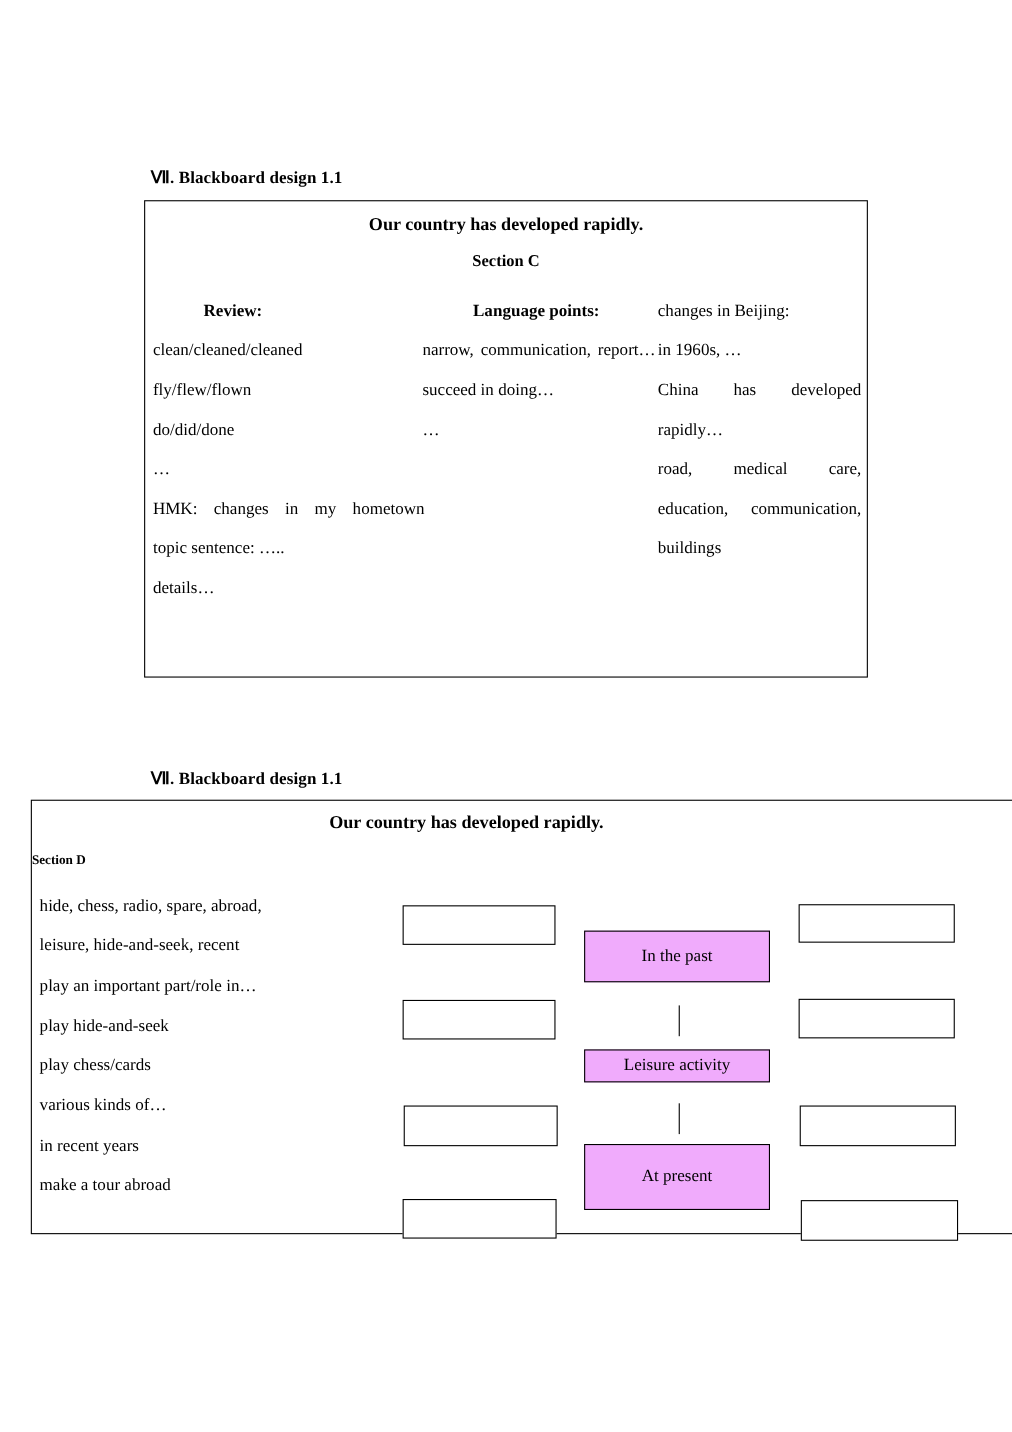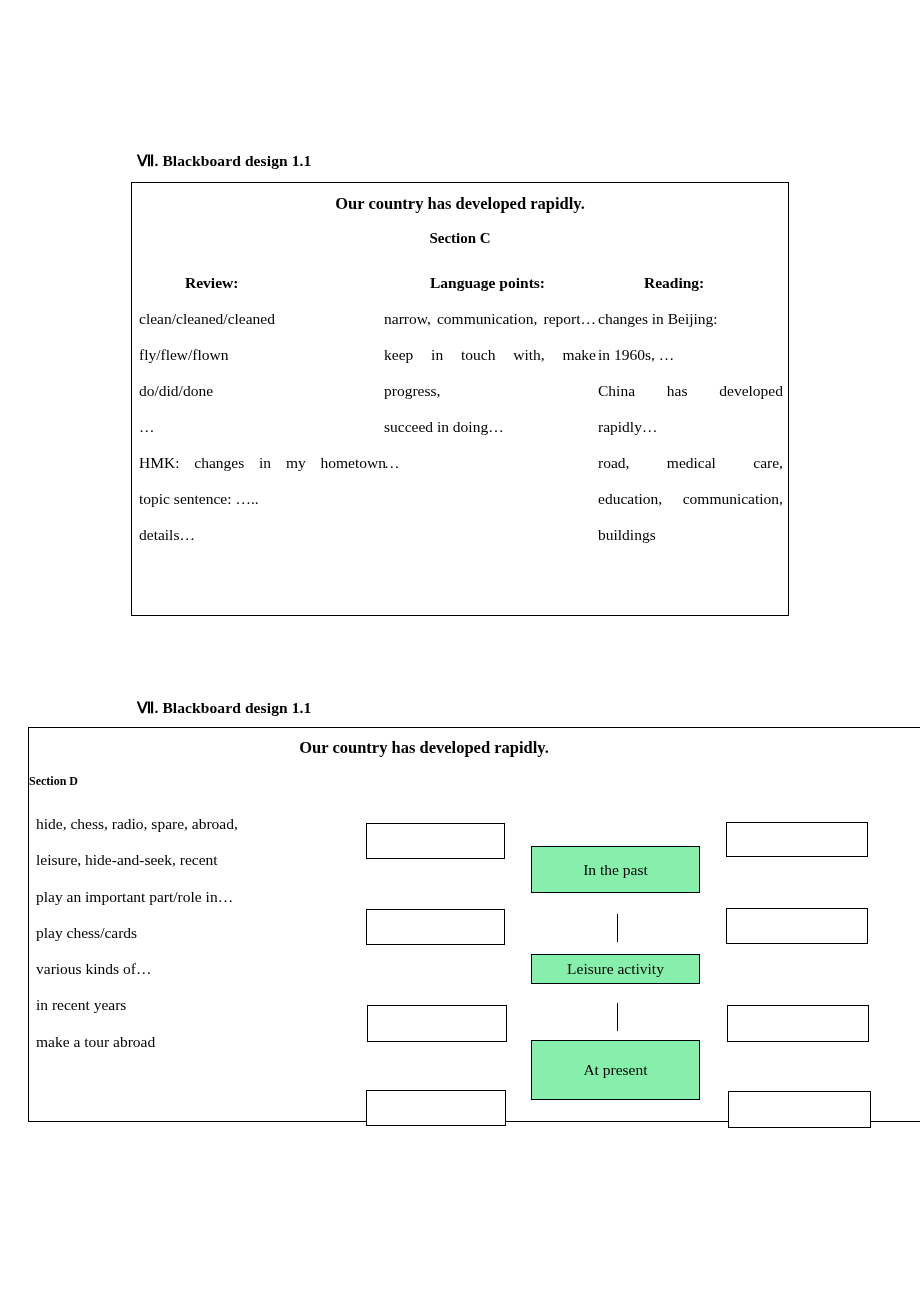--- a/index.html
+++ b/index.html
@@ -117,21 +117,21 @@
     position: absolute;
     border: 1px solid #000000;
     box-sizing: border-box;
     background: #ffffff;
   }
   
   .label-box {
     position: absolute;
     border: 1px solid #000000;
     box-sizing: border-box;
-    background: #86efac;
+    background: #f0abfc;
     display: flex;
     align-items: center;
     justify-content: center;
     font-size: 15.5px;
   }
   
   .vline {
     position: absolute;
     width: 1px;
     background: #000000;
@@ -154,46 +154,45 @@
     <div>do/did/done</div>
     <div>…</div>
     <div class="just-normal" style="text-align-last:justify;">HMK: changes in my hometown</div>
     <div>topic sentence: …..</div>
     <div>details…</div>
   </div>
 
   <div class="b1-col" id="b1-col2">
     <div class="col-head">Language points:</div>
     <div class="just-normal" style="text-align-last:justify;">narrow, communication, report…</div>
-    <div class="just-normal" style="text-align-last:justify;">keep in touch with, make progress,</div>
     <div>succeed in doing…</div>
     <div>…</div>
   </div>
 
   <div class="b1-col" id="b1-col3">
-    <div class="col-head">Reading:</div>
     <div>changes in Beijing:</div>
     <div>in 1960s, …</div>
     <div class="just-normal" style="text-align-last:justify;">China has developed rapidly…</div>
     <div class="just-normal" style="text-align-last:justify;">road, medical care, education, communication, buildings</div>
   </div>
 
 </div>
 
 <div id="block2-heading">Ⅶ. Blackboard design 1.1</div>
 
 <div id="block2-box">
 
   <div id="block2-title">Our country has developed rapidly.</div>
   <div id="block2-section">Section D</div>
 
   <div id="b2-wordlist">
     <div>hide, chess, radio, spare, abroad,</div>
     <div>leisure, hide-and-seek, recent</div>
     <div>play an important part/role in…</div>
+    <div>play hide-and-seek</div>
     <div>play chess/cards</div>
     <div>various kinds of…</div>
     <div>in recent years</div>
     <div>make a tour abroad</div>
   </div>
 
   <div class="empty-box" style="left:337px; top:95px; width:139px; height:36px;"></div>
   <div class="empty-box" style="left:337px; top:181px; width:139px; height:36px;"></div>
   <div class="empty-box" style="left:338px; top:277px; width:140px; height:37px;"></div>
   <div class="empty-box" style="left:337px; top:362px; width:140px; height:36px;"></div>

